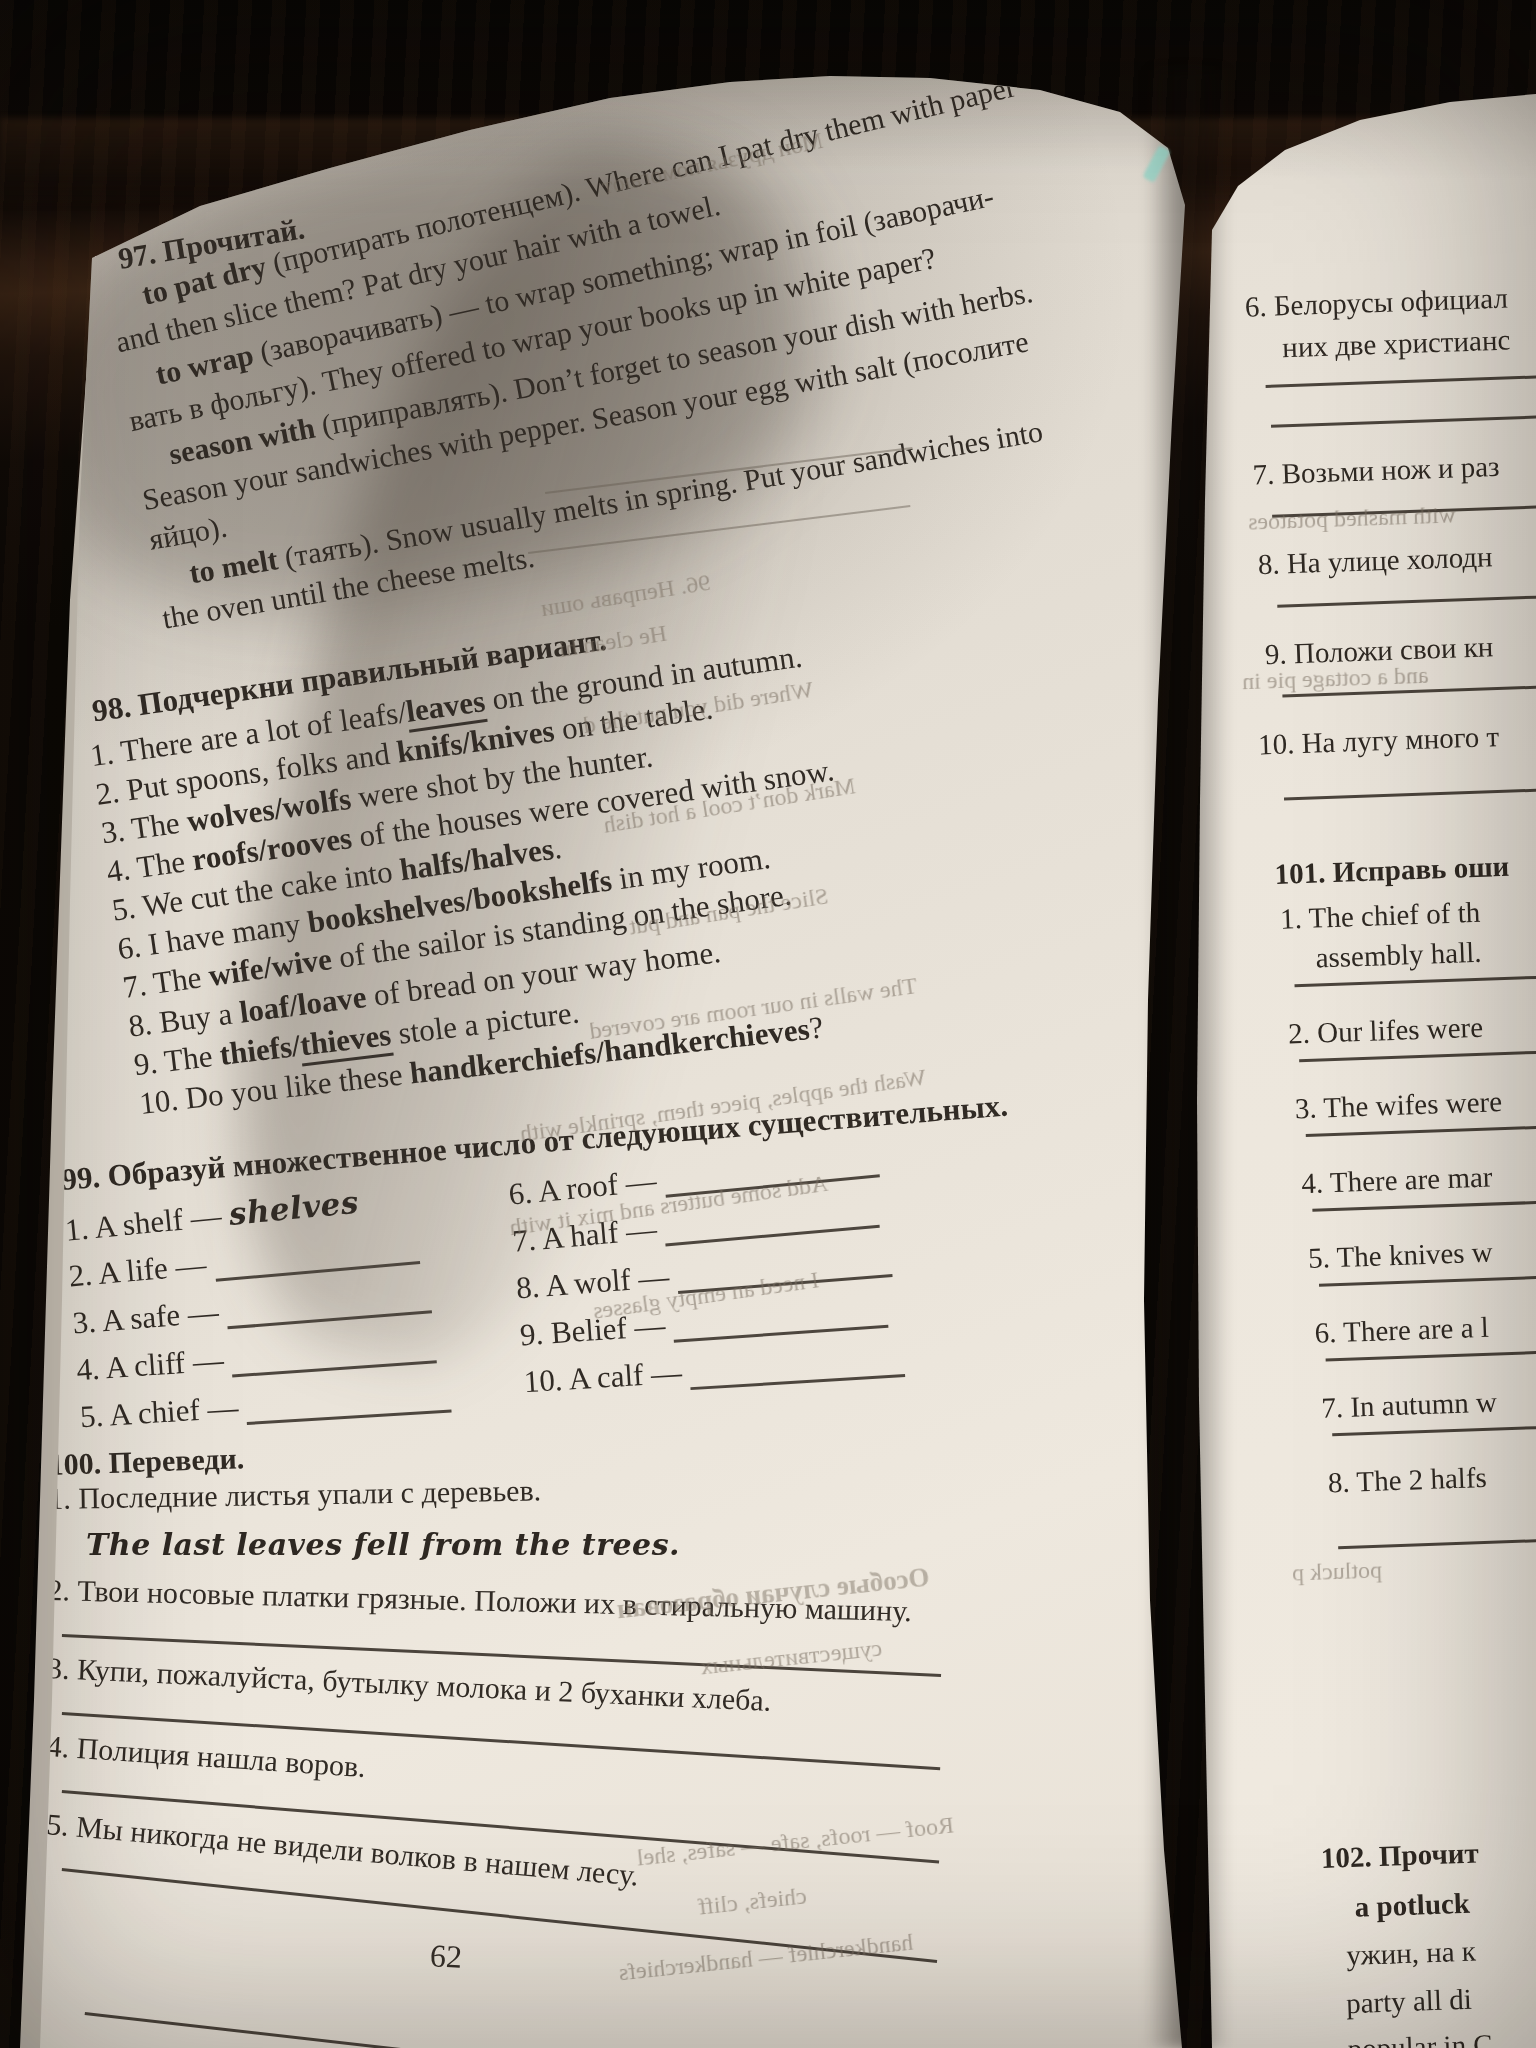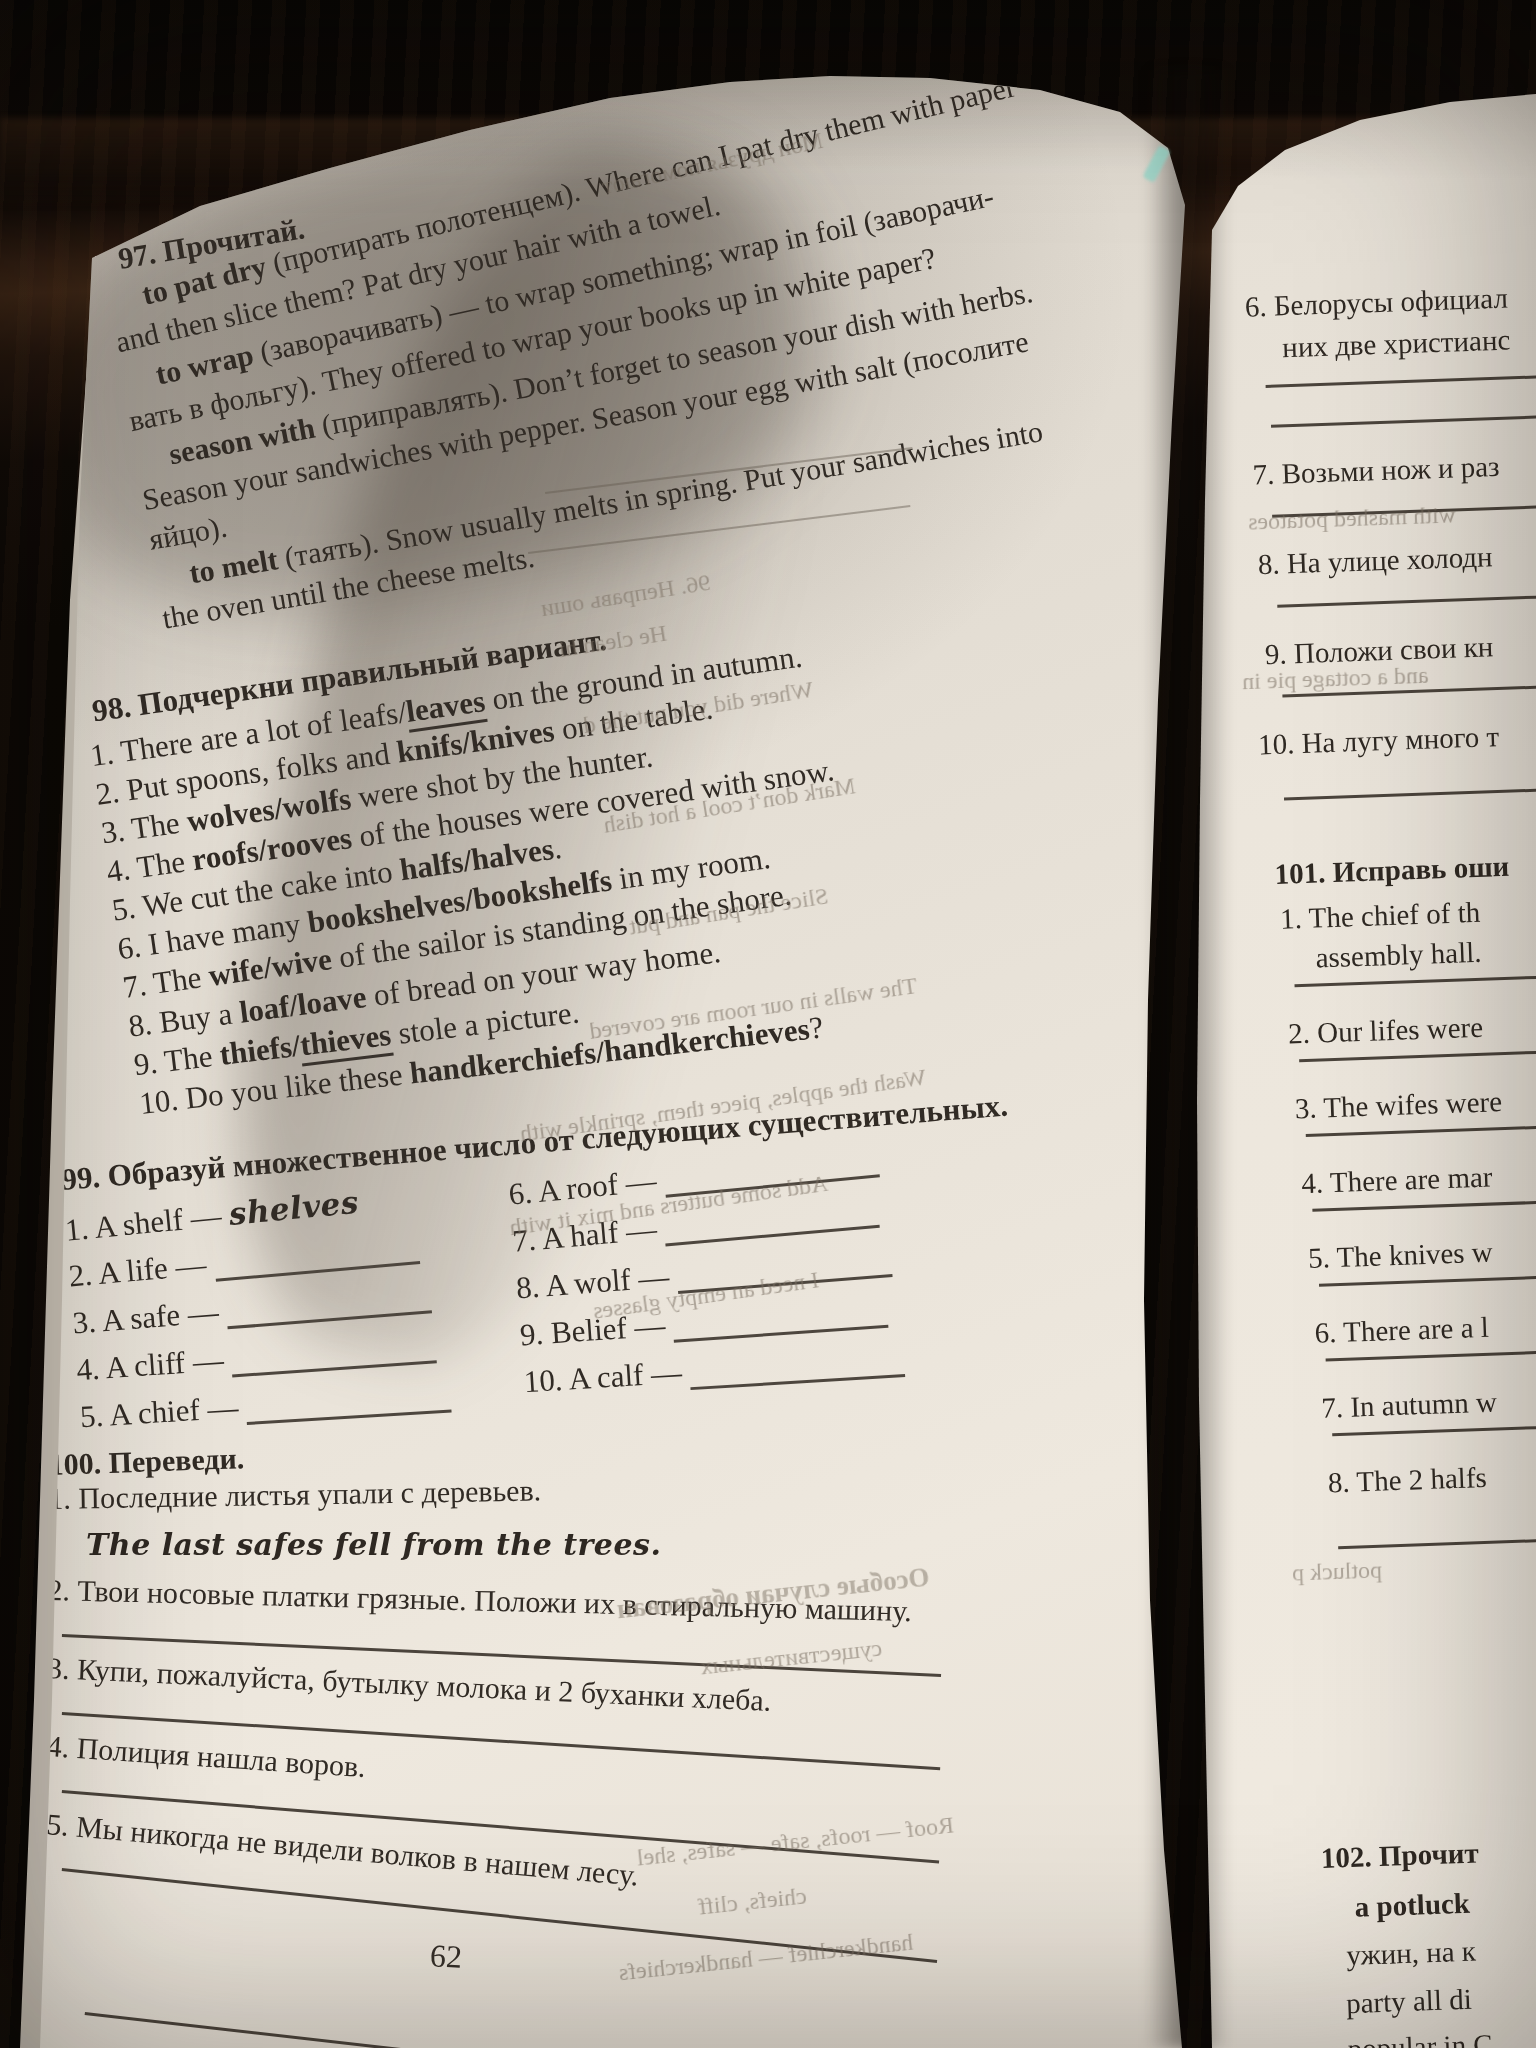--- a/index.html
+++ b/index.html
@@ -186,21 +186,21 @@
           <div class="row99"><span>7. A half — </span><span class="bl w215"></span></div>
           <div class="row99"><span>8. A wolf — </span><span class="bl w215"></span></div>
           <div class="row99"><span>9. Belief — </span><span class="bl w215"></span></div>
           <div class="row99"><span>10. A calf — </span><span class="bl w215"></span></div>
         </div>
     </div>
 
     <div class="blk ex100" id="ex100">
       <div class="title">100. Переведи.</div>
     <div class="ru100">1. Последние листья упали с деревьев.</div>
-        <div class="ans100 hw">The last safes fell from the trees.</div>
+        <div class="ans100 hw">The last leaves fell from the trees.</div>
         <div class="ru100">2. Твои носовые платки грязные. Положи их в стиральную машину.</div>
         <div class="rule100"></div>
         <div class="ru100">3. Купи, пожалуйста, бутылку молока и 2 буханки хлеба.</div>
         <div class="rule100"></div>
         <div class="ru100">4. Полиция нашла воров.</div>
         <div class="rule100"></div>
         <div class="ru100">5. Мы никогда не видели волков в нашем лесу.</div>
         <div class="rule100"></div>
       </div>
 

